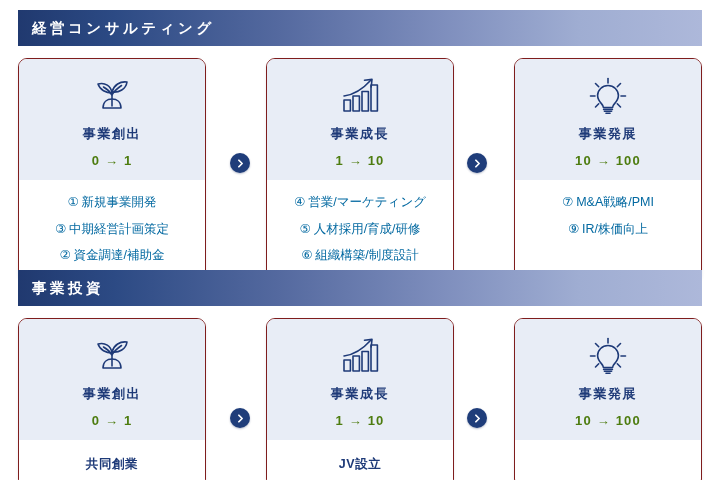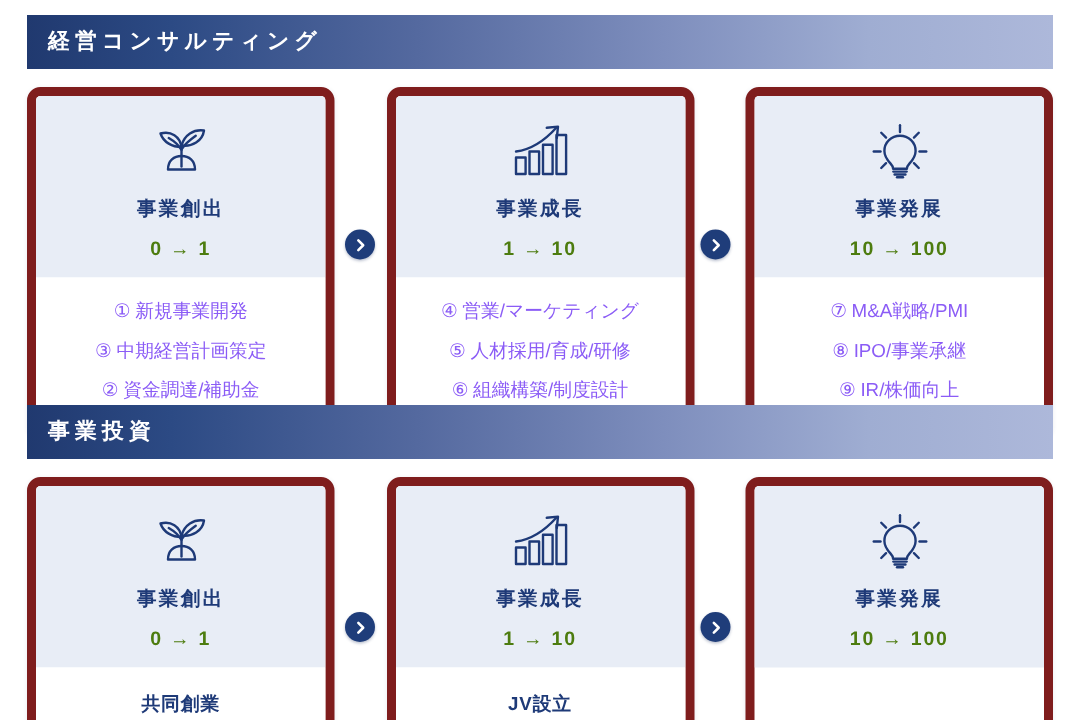--- a/index.html
+++ b/index.html
@@ -60,23 +60,23 @@
   
   .row {
     position: relative;
     margin: 12px 18px 0 18px;
     display: flex;
     justify-content: space-between;
   }
 
   .card {
     position: relative;
-    width: 205px;
+    width: 188px;
     background: #ffffff;
-    border: 6px solid #7f1d1d;
+    border: 1px solid #7f1d1d;
     border-radius: 9px;
     box-shadow: 0 1px 3px rgba(40,60,110,0.10);
     overflow: hidden;
     display: flex;
     flex-direction: column;
   }
 
   .card-head {
     background: #e8edf6;
     padding: 12px 8px 10px 8px;
@@ -113,21 +113,21 @@
     padding: 10px 0 12px 0;
     flex: 1;
   }
 
   .item-list {
     list-style: none;
     padding: 0 14px;
   }
   .item-list li {
     font-size: 12.5px;
-    color: #8b5cf6;
+    color: #0369a1;
     line-height: 1.25;
     padding: 5.5px 0;
     text-align: center;
     white-space: nowrap;
   }
   .item-num { margin-right: 3px; }
 
   .single-label {
     font-size: 12.5px;
     font-weight: 700;
@@ -250,23 +250,20 @@
           </div>
           <div class="card-title">事業発展</div>
           <div class="card-stage">10 → 100</div>
         </div>
         <div class="card-body">
           <ul class="item-list">
             <li>
               <span class="item-num">⑦</span><span>M&amp;A戦略/PMI</span>
             </li>
             <li>
-              <span class="item-num">⑧</span><span>IPO/事業承継</span>
-            </li>
-            <li>
               <span class="item-num">⑨</span><span>IR/株価向上</span>
             </li>
           </ul>
         </div>
       </div>
 
       <div class="connector c1">
         <svg width="9" height="9" viewBox="0 0 10 10" fill="none" stroke="#ffffff" stroke-width="1.9" stroke-linecap="round" stroke-linejoin="round">
           <path d="M3.2 1.4 L6.8 5 L3.2 8.6"></path>
         </svg>

